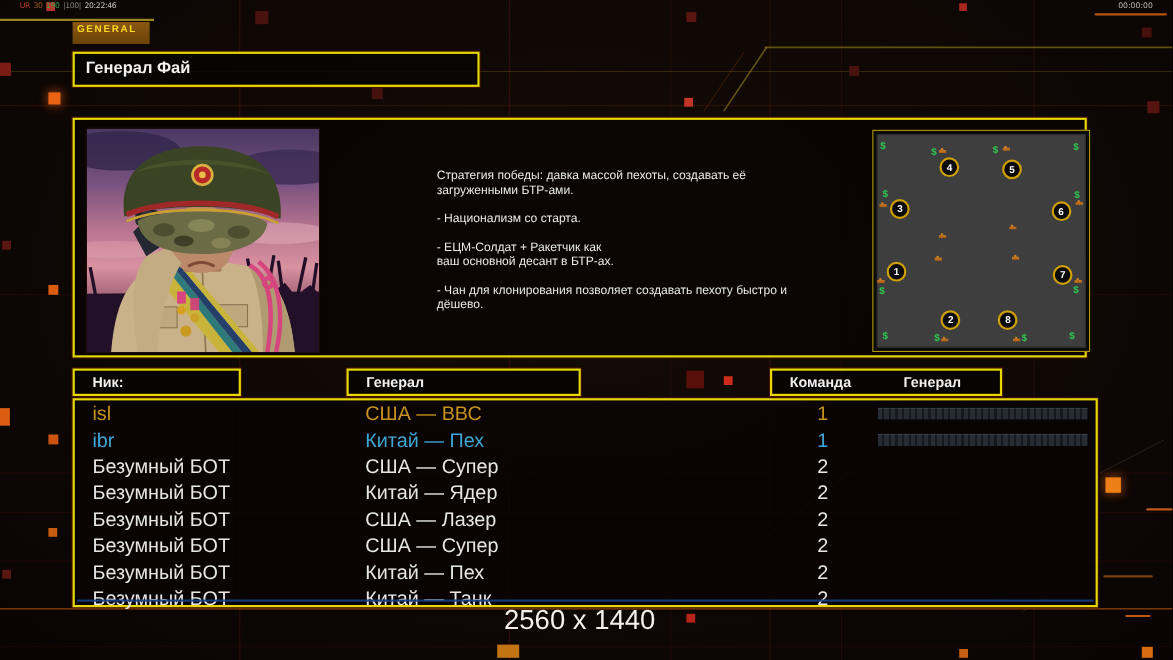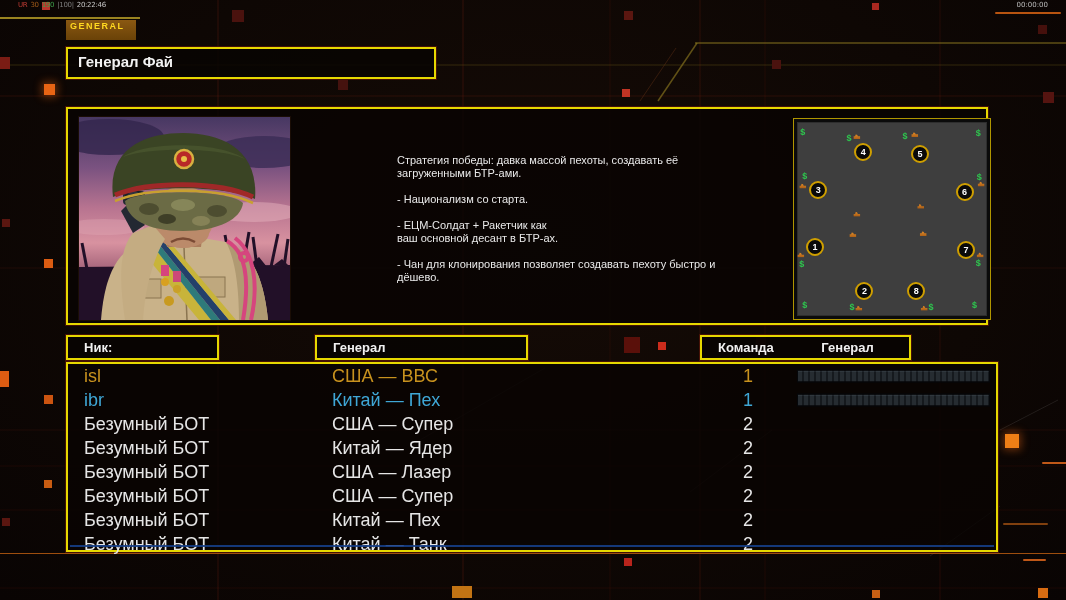--- a/index.html
+++ b/index.html
@@ -330,14 +330,15 @@
         <div class="player-row">
           <span class="cell nick" style="color: rgb(230, 230, 230);">Безумный БОТ</span>
           <span class="cell gen" style="color: rgb(230, 230, 230);">Китай — Танк</span>
           <span class="cell team" style="color: rgb(230, 230, 230);">2</span>
         </div>
       </div>
     <div class="blue-line"></div>
   </div>
 
   <div class="footer-line"></div>
+  <div class="resolution">2560 x 1440</div>
 
 </div>
 
 </body></html>

